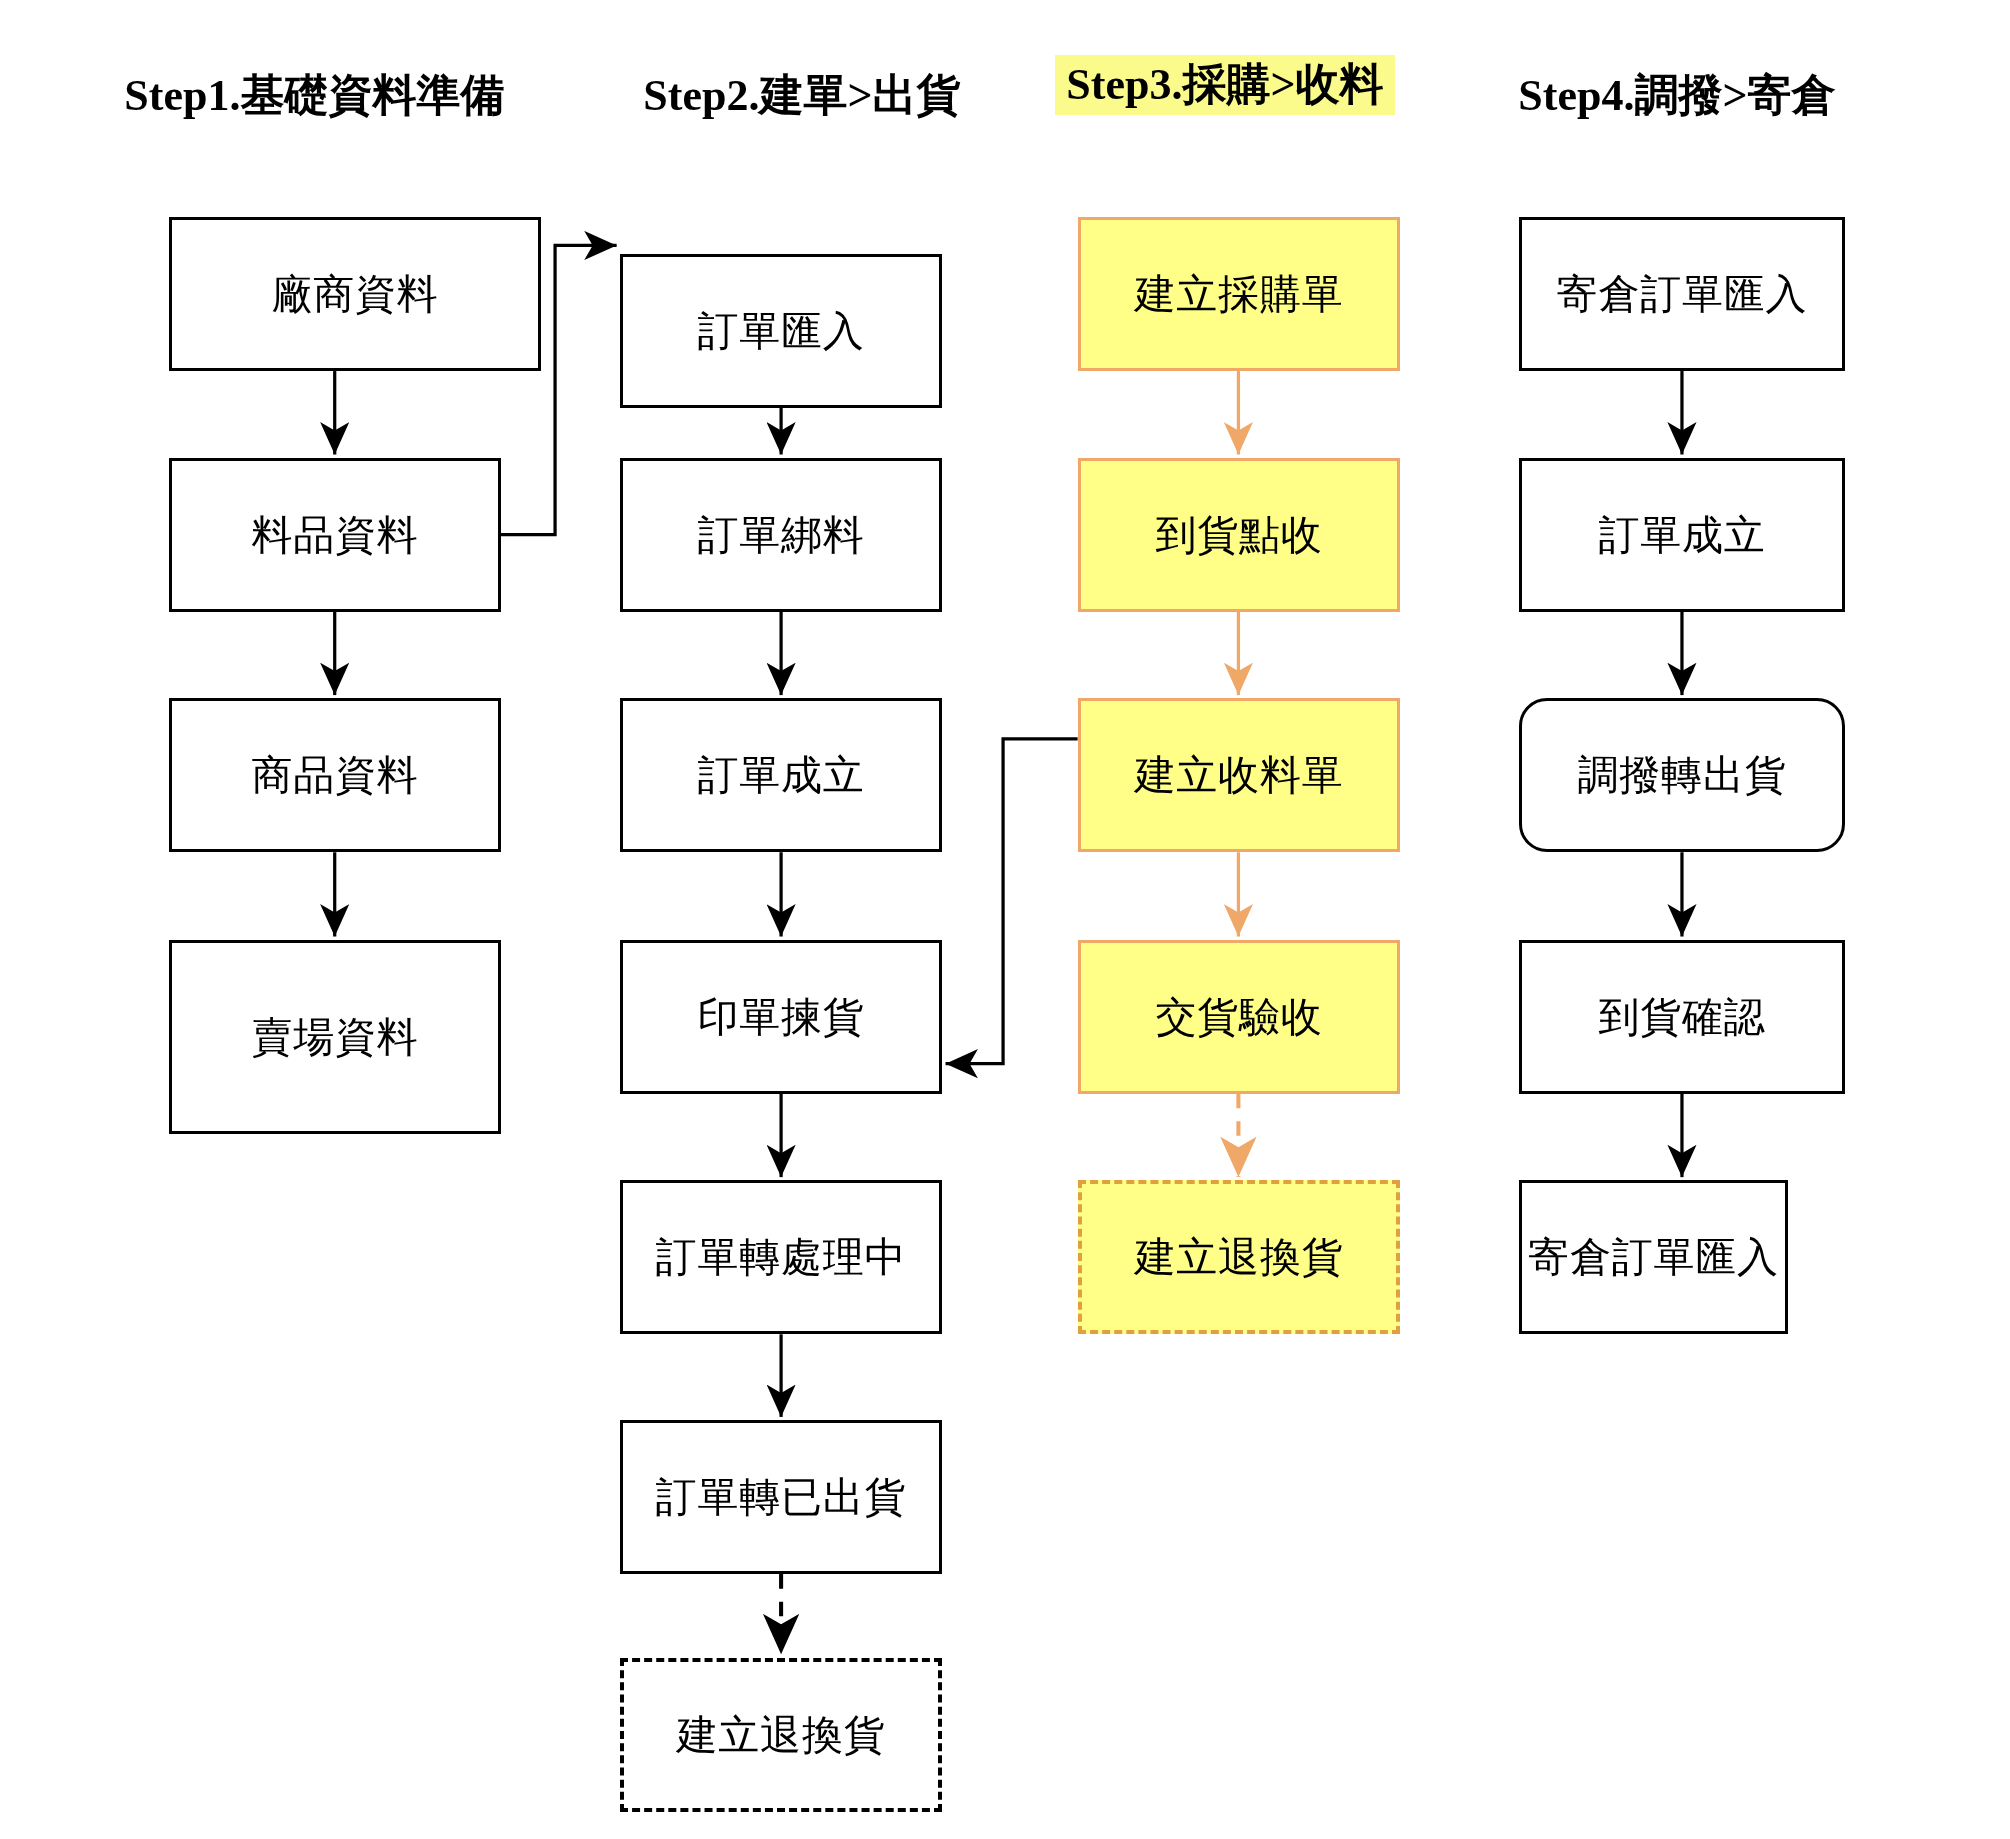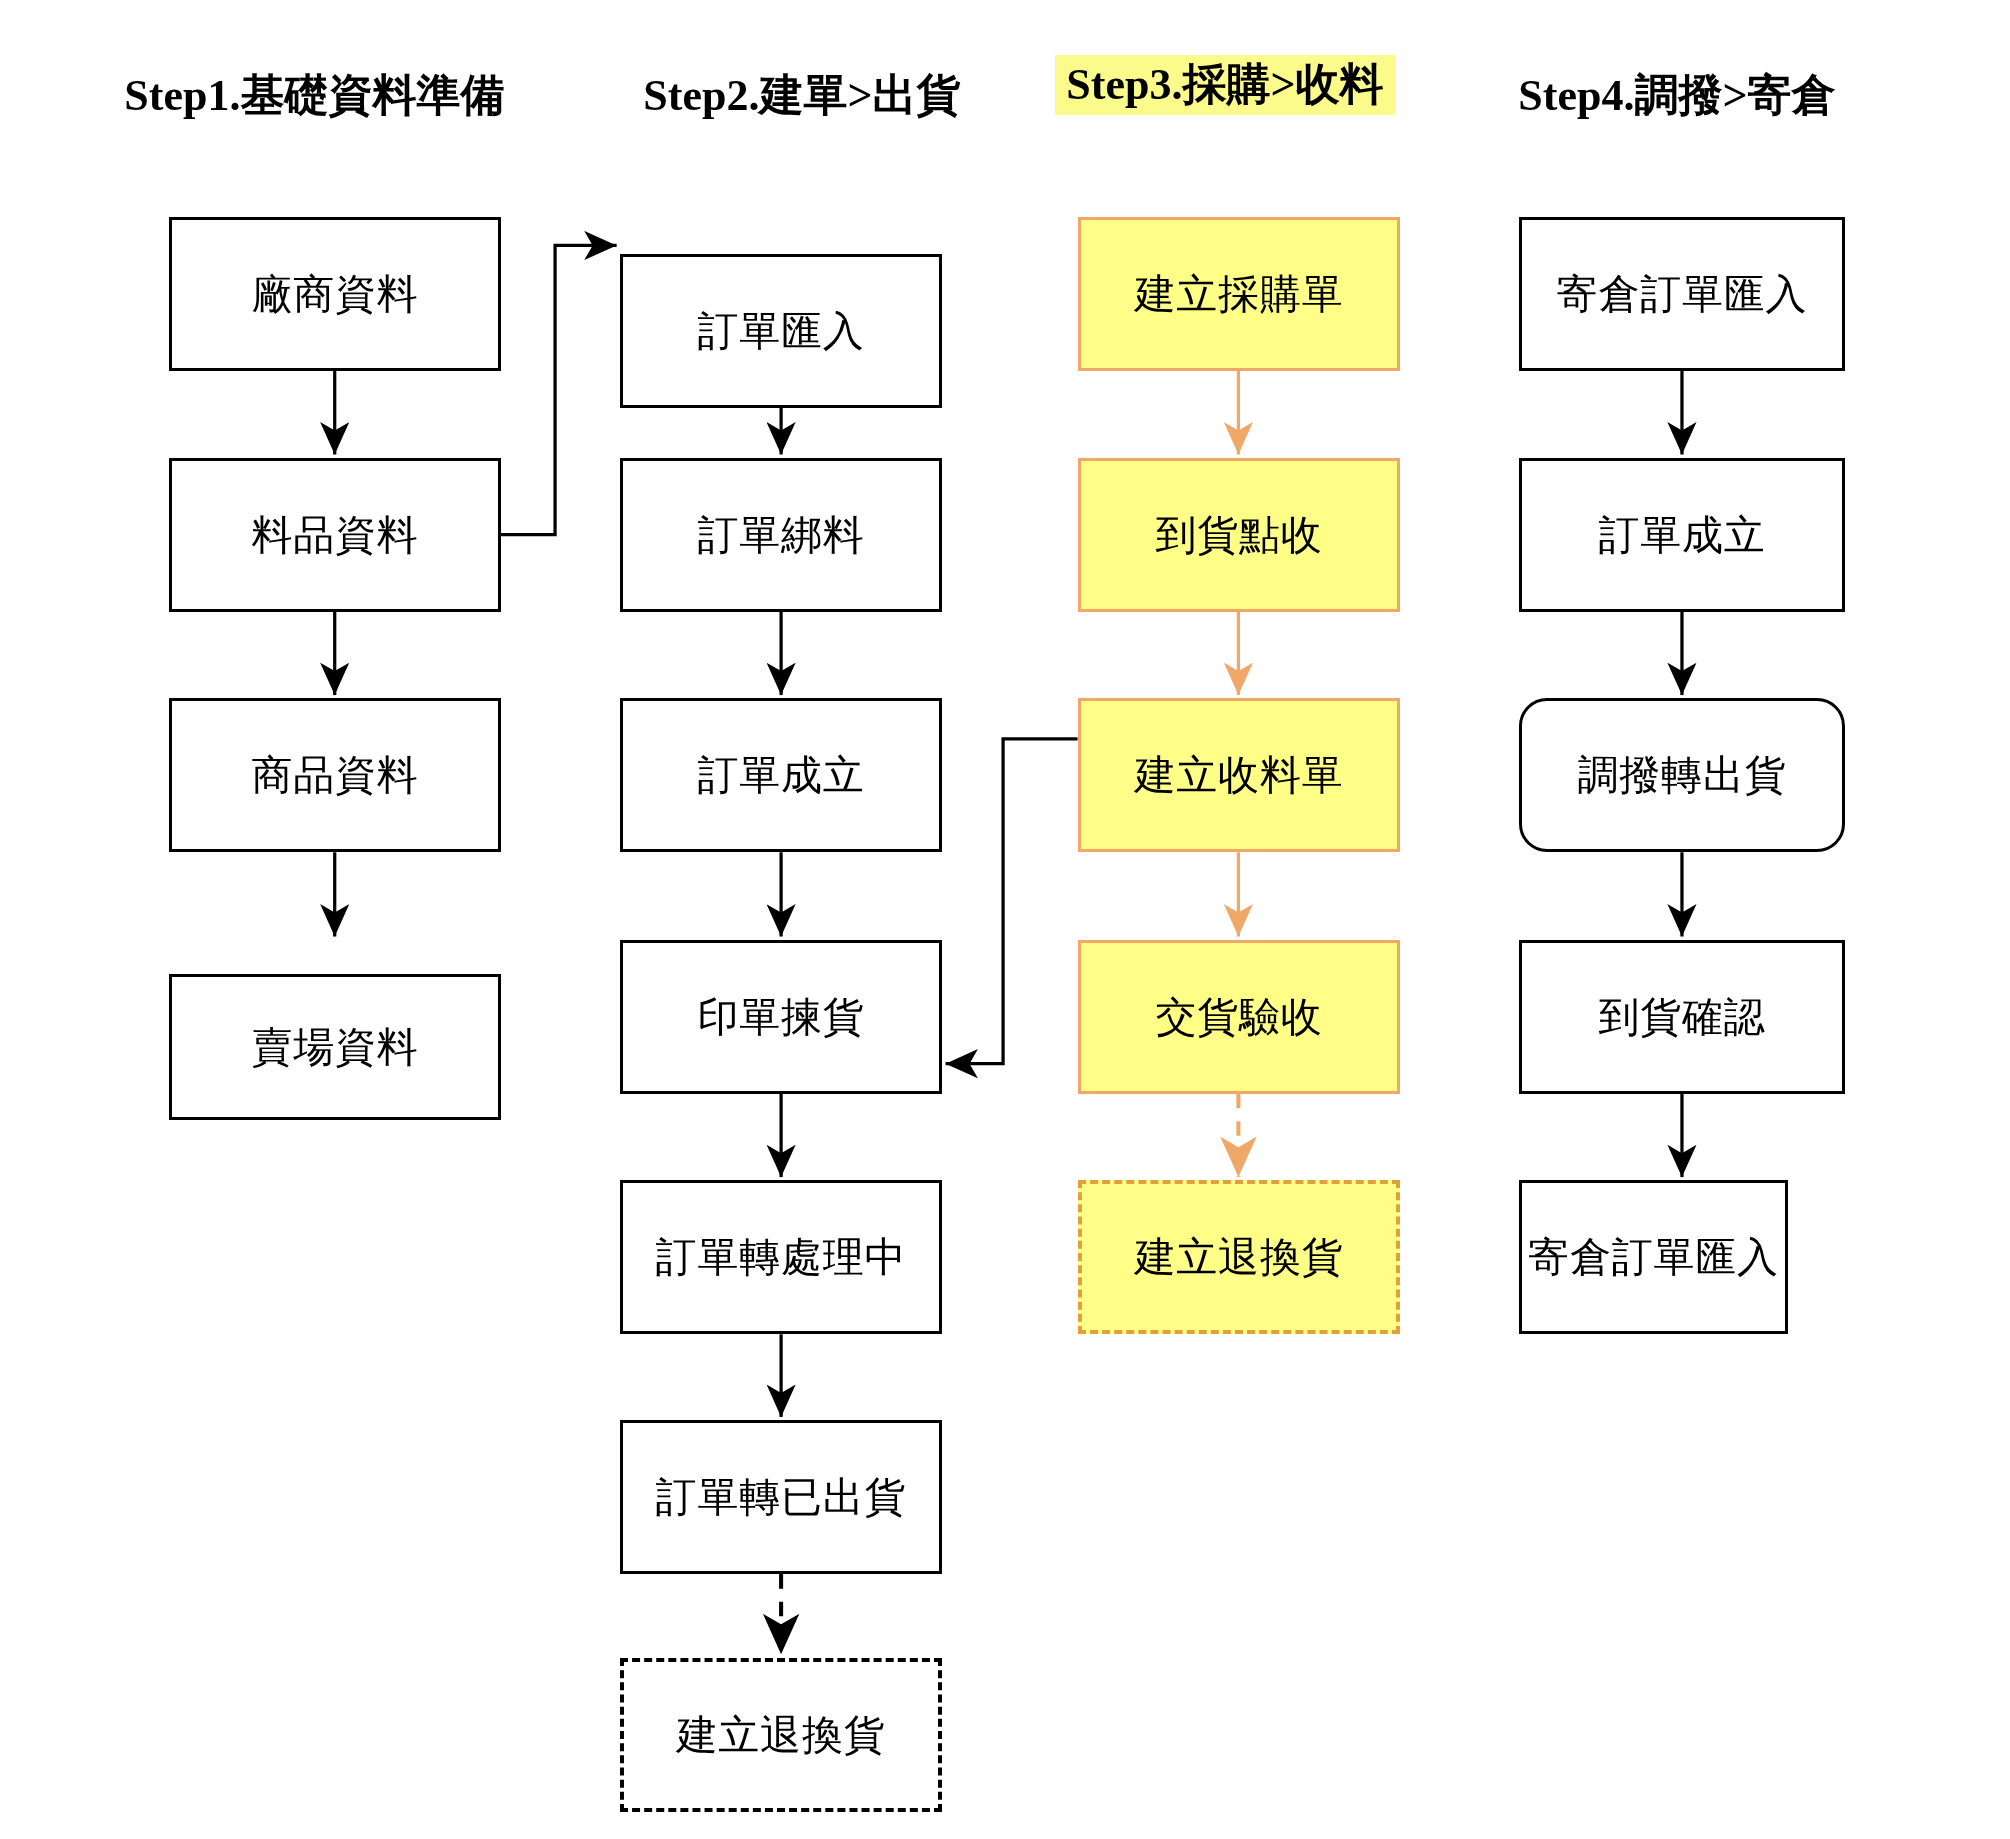--- a/index.html
+++ b/index.html
@@ -103,30 +103,30 @@
       </g>
   </svg>
 
   <div id="headers-layer">
       <div class="col-header" style="left: 113px; top: 66px;">Step1.基礎資料準備</div>
       <div class="col-header" style="left: 632px; top: 66px;">Step2.建單&gt;出貨</div>
       <div class="col-header highlight" style="left: 1055px; top: 55px;">Step3.採購&gt;收料</div>
       <div class="col-header" style="left: 1507px; top: 66px;">Step4.調撥&gt;寄倉</div>
     </div>
   <div id="nodes-layer">
-      <div class="node plain" style="left: 169px; top: 217px; width: 332px; height: 154px;">
+      <div class="node plain" style="left: 169px; top: 217px; width: 372px; height: 154px;">
         <span>廠商資料</span>
       </div>
       <div class="node plain" style="left: 169px; top: 458px; width: 332px; height: 154px;">
         <span>料品資料</span>
       </div>
       <div class="node plain" style="left: 169px; top: 698px; width: 332px; height: 154px;">
         <span>商品資料</span>
       </div>
-      <div class="node plain" style="left: 169px; top: 974px; width: 332px; height: 146px;">
+      <div class="node plain" style="left: 169px; top: 940px; width: 332px; height: 194px;">
         <span>賣場資料</span>
       </div>
       <div class="node plain" style="left: 620px; top: 217px; width: 322px; height: 154px; margin-top: 37px;">
         <span>訂單匯入</span>
       </div>
       <div class="node plain" style="left: 620px; top: 458px; width: 322px; height: 154px;">
         <span>訂單綁料</span>
       </div>
       <div class="node plain" style="left: 620px; top: 698px; width: 322px; height: 154px;">
         <span>訂單成立</span>

